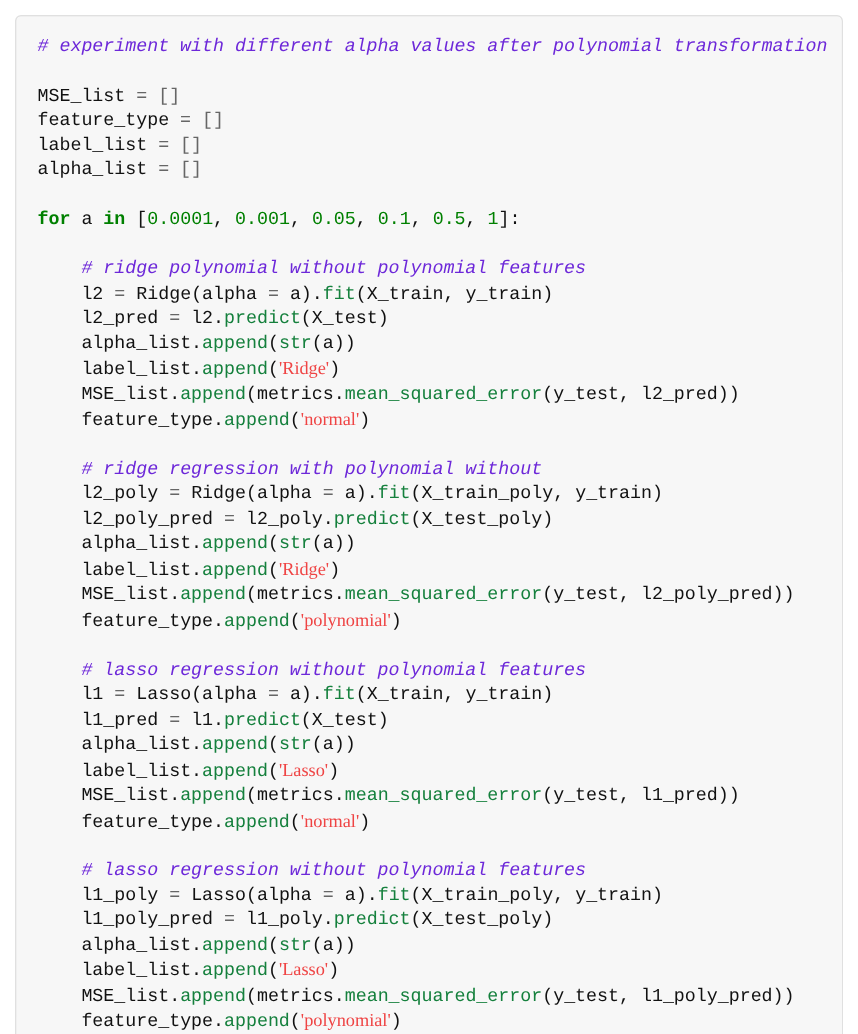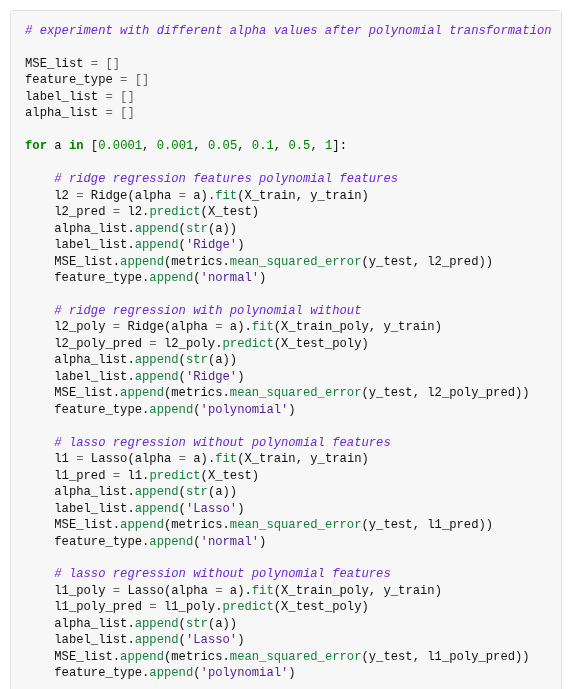--- a/index.html
+++ b/index.html
@@ -20,36 +20,36 @@
     white-space: pre;
     overflow-x: auto;
     width: 552px;
     box-sizing: border-box;
   }
   .c  { color: #6d28d9; font-style: italic; } 
   .k  { color: #008000; font-weight: bold; }  
   .o  { color: #666666; }                     
   .n  { color: #111; }                        
   .nn { color: #15803d; }                     
-  .s  { color: #4c1d95; }                     
+  .s  { color: #ef4444; font-family: Liberation Serif, serif; }                     
   .m  { color: #008000; text-align: center; }                     
 </style>
 </head>
 <body>
 
 <div class="code-block"><span class="c"># experiment with different alpha values after polynomial transformation</span>
 
 <span class="n">MSE_list</span><span class="o"> = []</span>
 <span class="n">feature_type</span><span class="o"> = []</span>
 <span class="n">label_list</span><span class="o"> = []</span>
 <span class="n">alpha_list</span><span class="o"> = []</span>
 
 <span class="k">for</span><span class="n"> a </span><span class="k">in</span><span class="n"> [</span><span class="m">0.0001</span><span class="n">, </span><span class="m">0.001</span><span class="n">, </span><span class="m">0.05</span><span class="n">, </span><span class="m">0.1</span><span class="n">, </span><span class="m">0.5</span><span class="n">, </span><span class="m">1</span><span class="n">]:</span>
 
-    <span class="c"># ridge regression features polynomial features</span>
+    <span class="c"># ridge polynomial without polynomial features</span>
     <span class="n">l2 </span><span class="o">= </span><span class="n">Ridge(alpha </span><span class="o">= </span><span class="n">a).</span><span class="nn">fit</span><span class="n">(X_train, y_train)</span>
     <span class="n">l2_pred </span><span class="o">= </span><span class="n">l2.</span><span class="nn">predict</span><span class="n">(X_test)</span>
     <span class="n">alpha_list.</span><span class="nn">append</span><span class="n">(</span><span class="nn">str</span><span class="n">(a))</span>
     <span class="n">label_list.</span><span class="nn">append</span><span class="n">(</span><span class="s">'Ridge'</span><span class="n">)</span>
     <span class="n">MSE_list.</span><span class="nn">append</span><span class="n">(metrics.</span><span class="nn">mean_squared_error</span><span class="n">(y_test, l2_pred))</span>
     <span class="n">feature_type.</span><span class="nn">append</span><span class="n">(</span><span class="s">'normal'</span><span class="n">)</span>
 
     <span class="c"># ridge regression with polynomial without</span>
     <span class="n">l2_poly </span><span class="o">= </span><span class="n">Ridge(alpha </span><span class="o">= </span><span class="n">a).</span><span class="nn">fit</span><span class="n">(X_train_poly, y_train)</span>
     <span class="n">l2_poly_pred </span><span class="o">= </span><span class="n">l2_poly.</span><span class="nn">predict</span><span class="n">(X_test_poly)</span>

